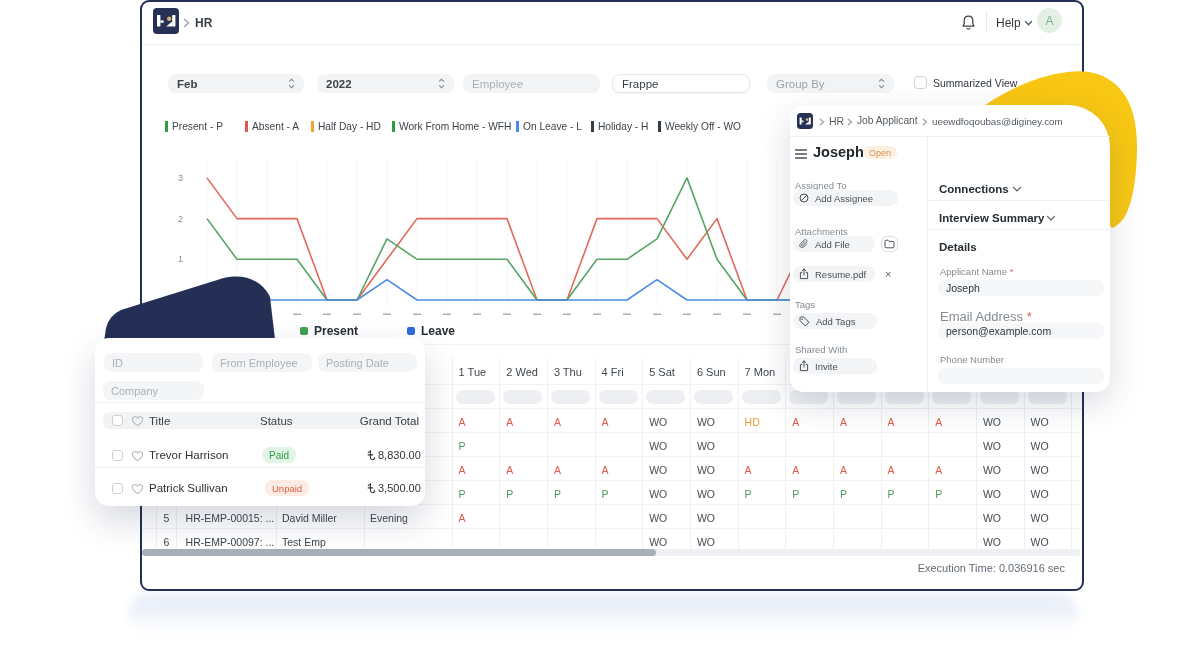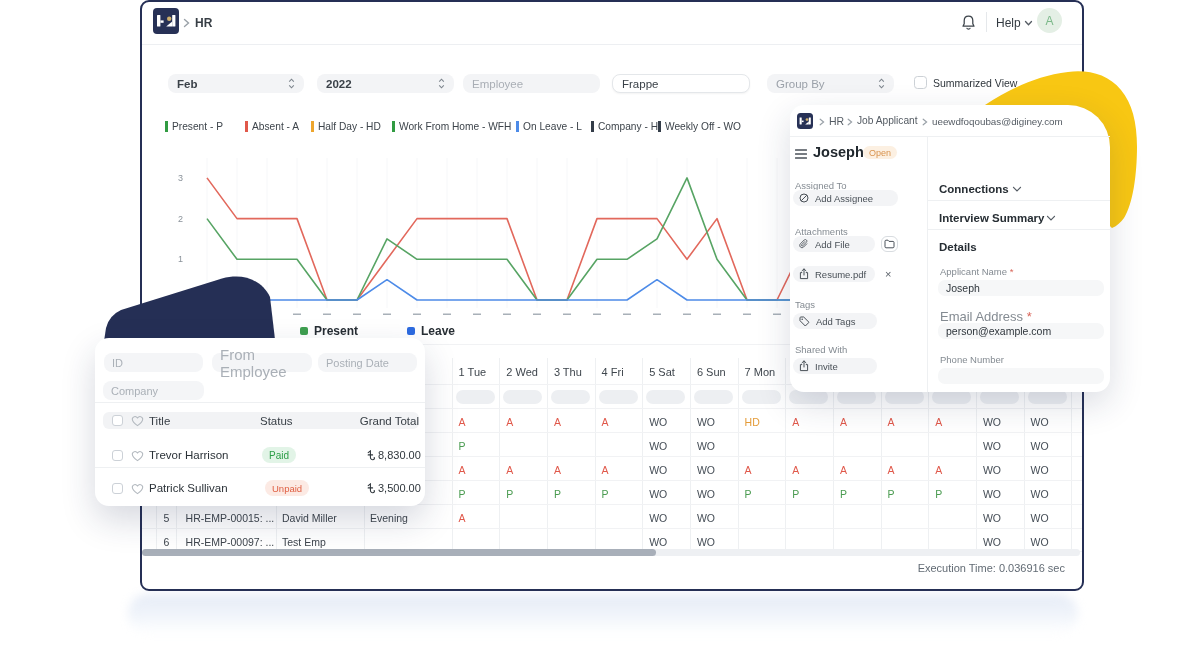--- a/index.html
+++ b/index.html
@@ -93,21 +93,21 @@
     <div class="in" style="left:30px;top:119px;font-size:10.2px;color:#3d444b;white-space:nowrap;">Present - P</div>
     <div class="in" style="left:103px;top:119px;width:2.5px;height:11px;background:#e0584a;"></div>
     <div class="in" style="left:110px;top:119px;font-size:10.2px;color:#3d444b;white-space:nowrap;">Absent - A</div>
     <div class="in" style="left:169px;top:119px;width:2.5px;height:11px;background:#eda52d;"></div>
     <div class="in" style="left:176px;top:119px;font-size:10.2px;color:#3d444b;white-space:nowrap;">Half Day - HD</div>
     <div class="in" style="left:250px;top:119px;width:2.5px;height:11px;background:#319b42;"></div>
     <div class="in" style="left:257px;top:119px;font-size:10.2px;color:#3d444b;white-space:nowrap;">Work From Home - WFH</div>
     <div class="in" style="left:374px;top:119px;width:2.5px;height:11px;background:#4d8be8;"></div>
     <div class="in" style="left:381px;top:119px;font-size:10.2px;color:#3d444b;white-space:nowrap;">On Leave - L</div>
     <div class="in" style="left:449px;top:119px;width:2.5px;height:11px;background:#333c48;"></div>
-    <div class="in" style="left:456px;top:119px;font-size:10.2px;color:#3d444b;white-space:nowrap;">Company - H</div>
+    <div class="in" style="left:456px;top:119px;font-size:10.2px;color:#3d444b;white-space:nowrap;">Holiday - H</div>
     <div class="in" style="left:516px;top:119px;width:2.5px;height:11px;background:#333c48;"></div>
     <div class="in" style="left:523px;top:119px;font-size:10.2px;color:#3d444b;white-space:nowrap;">Weekly Off - WO</div>
 
     <div class="in" style="left:19px;top:148px;">
         <svg width="920" height="172" viewBox="0 0 920 172">
           <line x1="46" y1="8" x2="46" y2="158" stroke="#f6f7f9" stroke-width="1"></line>
           <line x1="76" y1="8" x2="76" y2="158" stroke="#f6f7f9" stroke-width="1"></line>
           <line x1="106" y1="8" x2="106" y2="158" stroke="#f6f7f9" stroke-width="1"></line>
           <line x1="136" y1="8" x2="136" y2="158" stroke="#f6f7f9" stroke-width="1"></line>
           <line x1="166" y1="8" x2="166" y2="158" stroke="#f6f7f9" stroke-width="1"></line>
@@ -385,21 +385,21 @@
   <div class="abs" style="left:150px;top:161px;font-size:9.5px;color:#848b92;">Applicant Name <span style="color:#d9665a;">*</span></div>
       <div class="abs" style="left:148px;top:175px;width:166px;height:16px;background:#f6f7f8;border-radius:7px;display:flex;align-items:center;padding:0 8px;font-size:10.5px;color:#2f363c;">Joseph</div>
   <div class="abs" style="left:150px;top:204px;font-size:13px;color:#848b92;">Email Address <span style="color:#d9665a;">*</span></div>
       <div class="abs" style="left:148px;top:218px;width:166px;height:16px;background:#f6f7f8;border-radius:7px;display:flex;align-items:center;padding:0 8px;font-size:10.5px;color:#2f363c;">person@example.com</div>
   <div class="abs" style="left:150px;top:249px;font-size:9.5px;color:#848b92;">Phone Number</div>
       <div class="abs" style="left:148px;top:263px;width:166px;height:16px;background:#f6f7f8;border-radius:7px;display:flex;align-items:center;padding:0 8px;font-size:10.5px;color:#2f363c;"></div>
   </div>
 
   <div class="abs" id="lcard" style="left:95px;top:338px;width:330px;height:168px;background:#fff;border-radius:14px;box-shadow:0 14px 34px rgba(30,41,80,.18);">
   <div class="abs" style="left:9px;top:15px;width:99px;height:19px;background:#f4f5f7;border-radius:8px;display:flex;align-items:center;padding:0 8px;font-size:11px;color:#aab0b7;">ID</div>
-  <div class="abs" style="left:117px;top:15px;width:100px;height:19px;background:#f4f5f7;border-radius:8px;display:flex;align-items:center;padding:0 8px;font-size:15px;color:#aab0b7;">From Employee</div>
+  <div class="abs" style="left:117px;top:15px;width:100px;height:19px;background:#f4f5f7;border-radius:8px;display:flex;align-items:center;padding:0 8px;font-size:11px;color:#aab0b7;">From Employee</div>
   <div class="abs" style="left:223px;top:15px;width:99px;height:19px;background:#f4f5f7;border-radius:8px;display:flex;align-items:center;padding:0 8px;font-size:11px;color:#aab0b7;">Posting Date</div>
   <div class="abs" style="left:8px;top:43px;width:101px;height:19px;background:#f4f5f7;border-radius:8px;display:flex;align-items:center;padding:0 8px;font-size:11px;color:#aab0b7;">Company</div>
   <div class="abs" style="left:0;top:64px;width:330px;height:1px;background:#eef0f2;"></div>
   <div class="abs" style="left:8px;top:74px;width:316px;height:17px;background:#f2f3f5;border-radius:6px;"></div>
   <div class="abs" style="left:17px;top:77px;width:11px;height:11px;border:1.5px solid #ccd1d7;border-radius:3px;background:#fff;"></div>
   <svg class="abs" style="left:36px;top:76.5px;" width="13" height="12" viewBox="0 0 13 12">
         <path d="M6.5 10.6 C2.2 7.8 0.8 5.3 1.5 3.3 C2.1 1.6 4.3 1 5.6 2.2 L6.5 3 L7.4 2.2 C8.7 1 10.9 1.6 11.5 3.3 C12.2 5.3 10.8 7.8 6.5 10.6 Z" stroke="#b4bac0" stroke-width="1.1" fill="none"></path>
       </svg>
   <div class="abs" style="left:54px;top:77px;font-size:11.5px;color:#394047;">Title</div>
   <div class="abs" style="left:165px;top:77px;font-size:11.5px;color:#394047;">Status</div>

